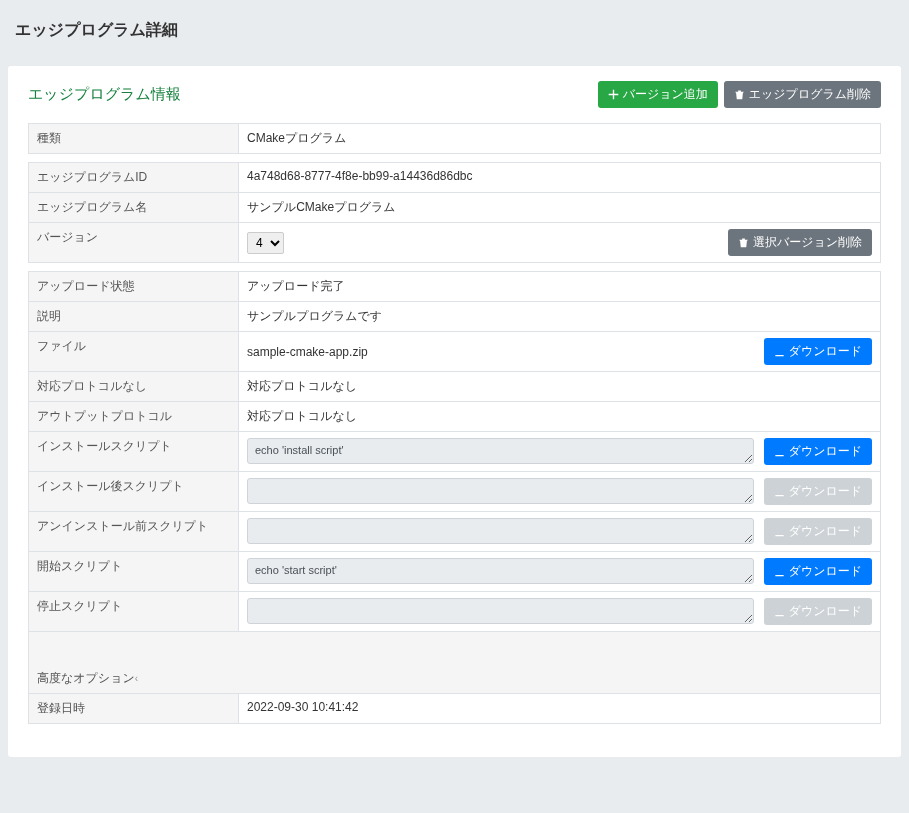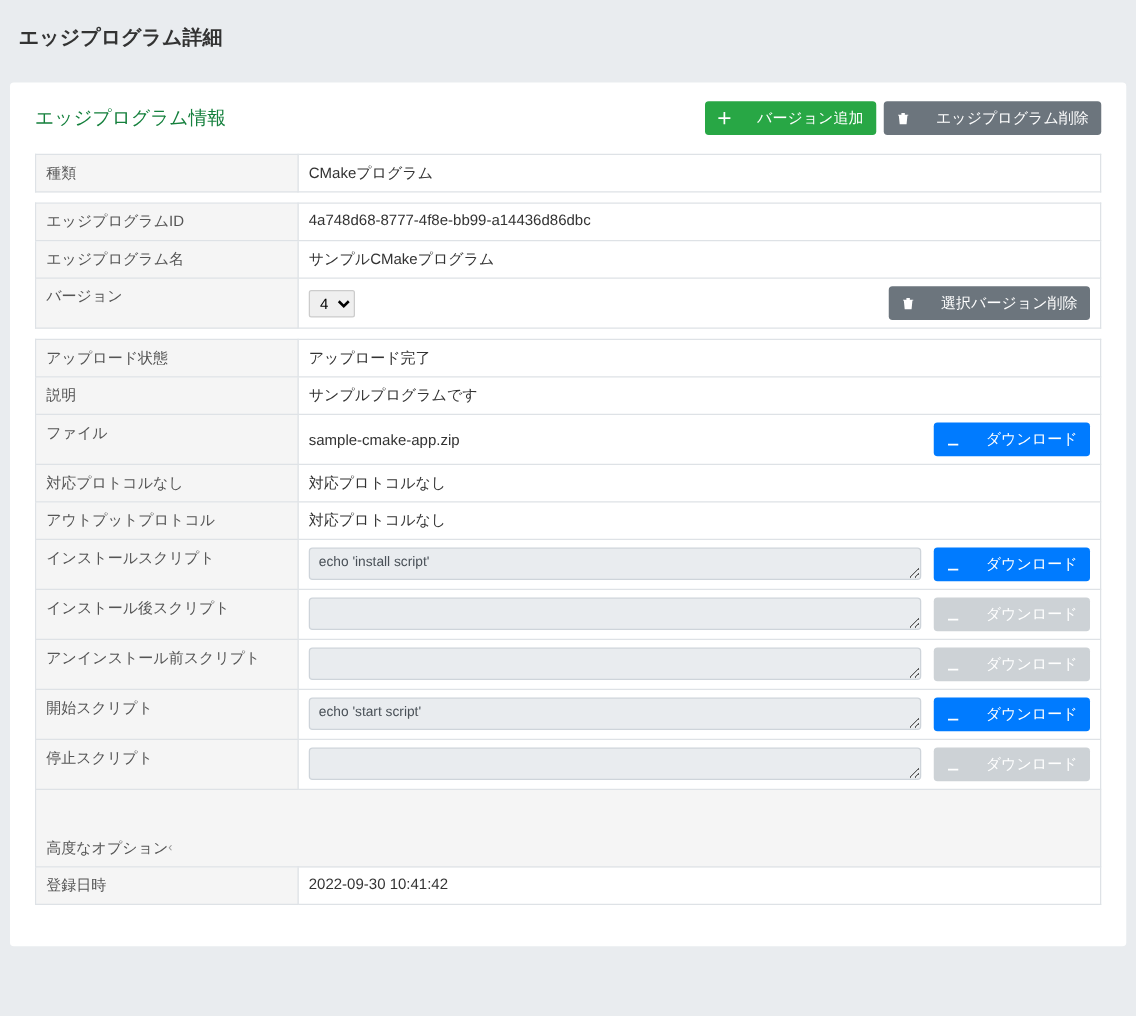--- a/index.html
+++ b/index.html
@@ -32,21 +32,21 @@
     }
     .panel-head h2 {
       font-size: 15px;
       font-weight: normal;
       color: #15803d;
     }
     .btn-group { display: flex; gap: 6px; }
     .btn {
       display: inline-flex;
       align-items: center;
-      gap: 21px;
+      gap: 4px;
       border: none;
       padding: 5px 10px;
       font-size: 12px;
       border-radius: 3px;
       cursor: pointer;
       color: #fff;
       white-space: nowrap;
     }
     .btn-green { background: #28a745; }
     .btn-gray { background: #6c757d; }

